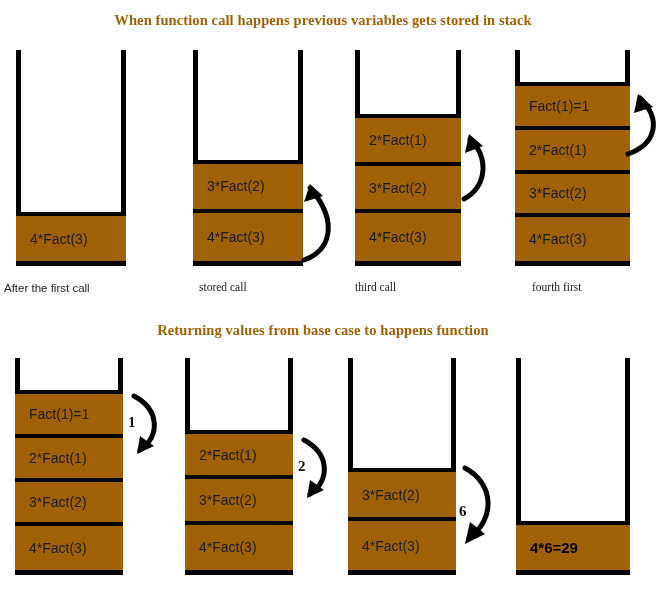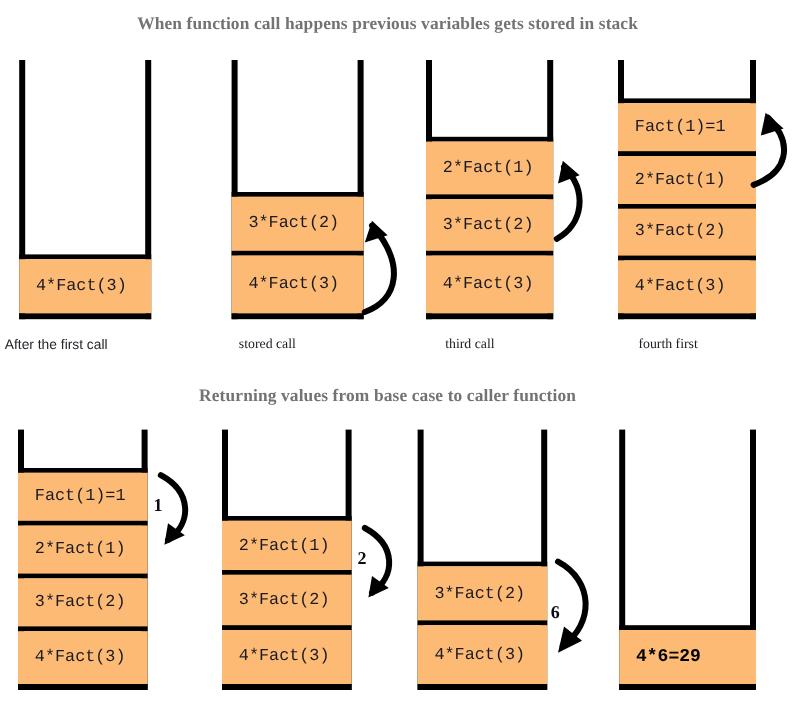--- a/index.html
+++ b/index.html
@@ -18,21 +18,21 @@
 
   .title {
     position: absolute;
     left: 0;
     width: 646px;
     text-align: center;
     font-family: "Liberation Serif", "DejaVu Serif", serif;
     font-weight: bold;
     font-size: 14.5px;
     letter-spacing: 0.1px;
-    color: #737373;
+    color: #a16207;
     white-space: nowrap;
   }
   #title-top { top: 12px; }
   #title-bottom { top: 322px; }
 
   
   .stack {
     position: absolute;
   }
   .stack .rails {
@@ -54,25 +54,25 @@
     box-sizing: border-box;
     border-top: 4px solid #000;
     border-bottom: 5px solid #000;
   }
   .cell {
     box-sizing: border-box;
     position: relative;
     display: flex;
     align-items: center;
     font-size: 14px;
-    font-family: Liberation Mono, monospace;
+    font-family: Liberation Sans, sans-serif;
     color: #1a1a22;
     padding-left: 14px;
     border-bottom: 4px solid #000;
-    background: #fdba74;
+    background: #a16207;
   }
   .cell:last-child {
     border-bottom: none;
   }
   .cell.bold {
     font-weight: bold;
     font-size: 15px;
     color: #000;
   }
 
@@ -101,21 +101,21 @@
     font-weight: bold;
     font-size: 15px;
     color: #0c0c14;
   }
 </style>
 </head>
 <body>
 
 <div class="title" id="title-top">When function call happens previous variables gets stored in stack</div>
 
-<div class="title" id="title-bottom">Returning values from base case to caller function</div>
+<div class="title" id="title-bottom">Returning values from base case to happens function</div>
 
 <div class="stack" style="left:16px; top:50px; width:110px; height:216px;">
   <div class="rails"></div>
   <div class="cells" style="height:54px;">
     <div class="cell" style="height:100%;">4*Fact(3)</div>
   </div>
 </div>
 <div class="caption sans" style="left:4px; top:282px;">After the first call</div>
 
 <div class="stack" style="left:193px; top:50px; width:110px; height:216px;">
@@ -140,21 +140,21 @@
     <div class="cell" style="height:33.33%;">3*Fact(2)</div>
     <div class="cell" style="height:33.33%;">4*Fact(3)</div>
   </div>
 </div>
 <div class="arrow" style="left:456px; top:125px; width:46px; height:78px;">
   <svg width="46" height="78" viewBox="0 0 46 78">
     <path d="M8 74 C 30 62, 34 34, 14 14" fill="none" stroke="#000" stroke-width="5" stroke-linecap="round"></path>
     <path d="M13 9 L 9 28 L 27 21 Z" fill="#000"></path>
   </svg>
 </div>
-<div class="caption" style="left:371px; top:281px;">third call</div>
+<div class="caption" style="left:355px; top:281px;">third call</div>
 
 <div class="stack" style="left:515px; top:50px; width:115px; height:216px;">
   <div class="rails"></div>
   <div class="cells" style="height:184px;">
     <div class="cell" style="height:25%;">Fact(1)=1</div>
     <div class="cell" style="height:25%;">2*Fact(1)</div>
     <div class="cell" style="height:25%;">3*Fact(2)</div>
     <div class="cell" style="height:25%;">4*Fact(3)</div>
   </div>
 </div>

